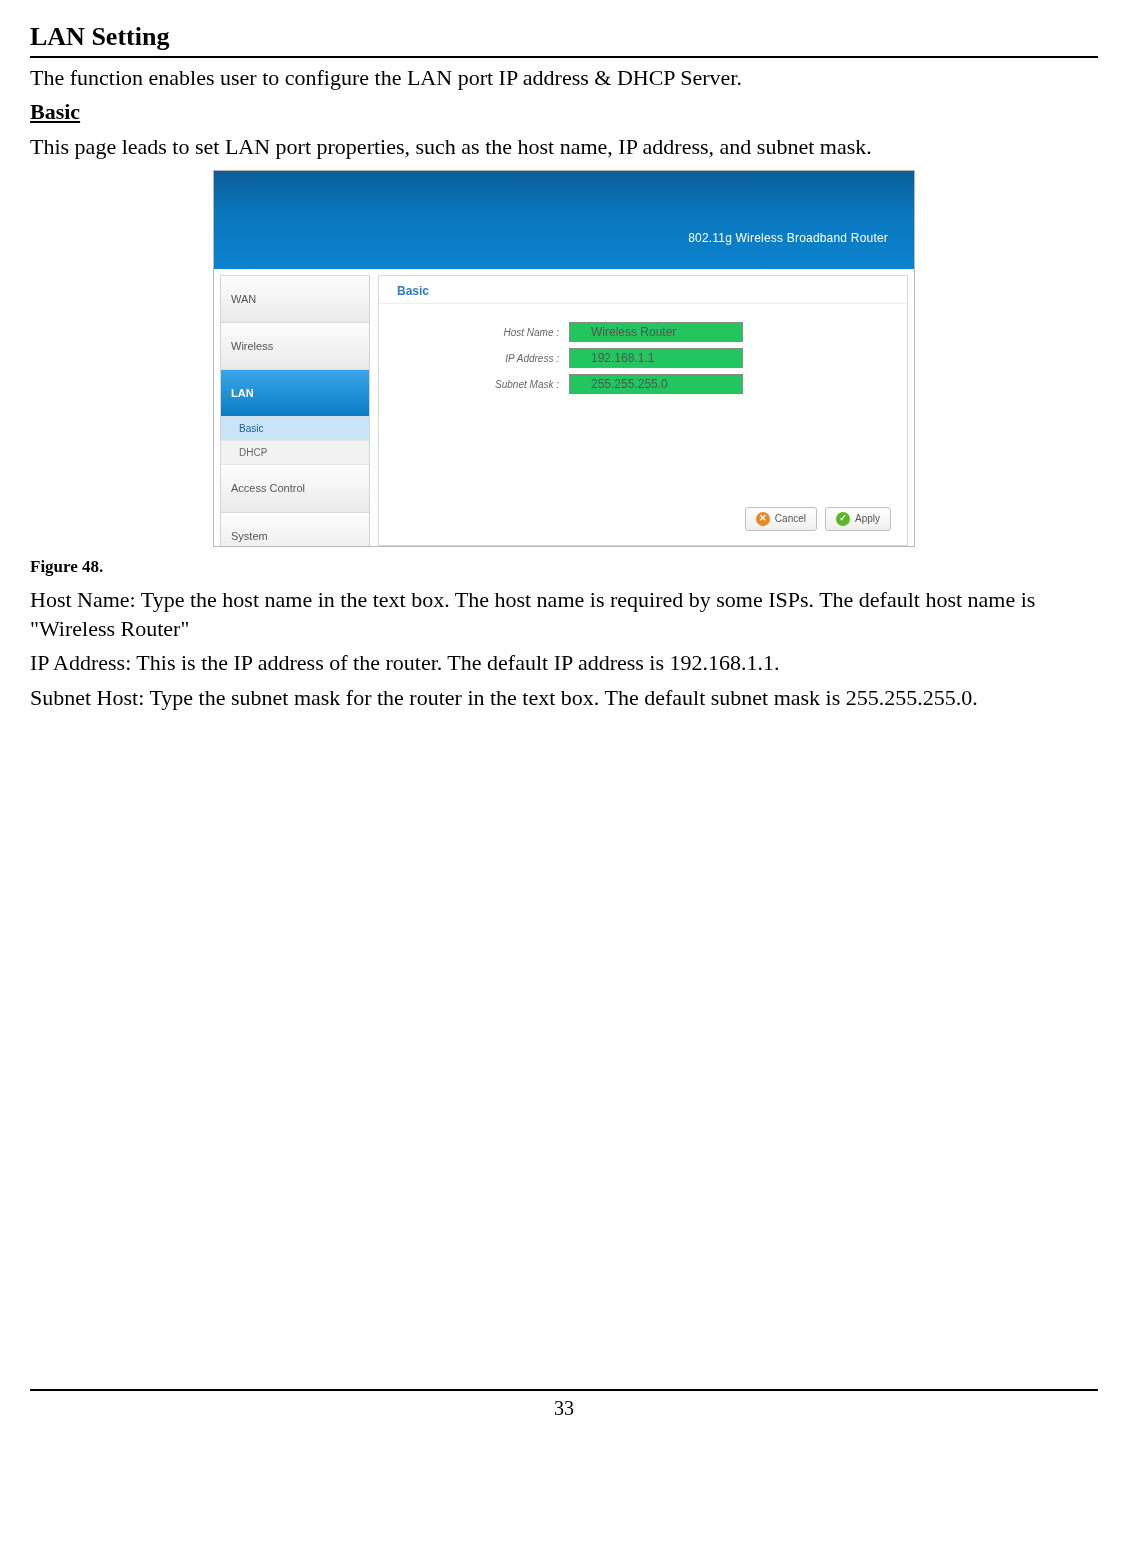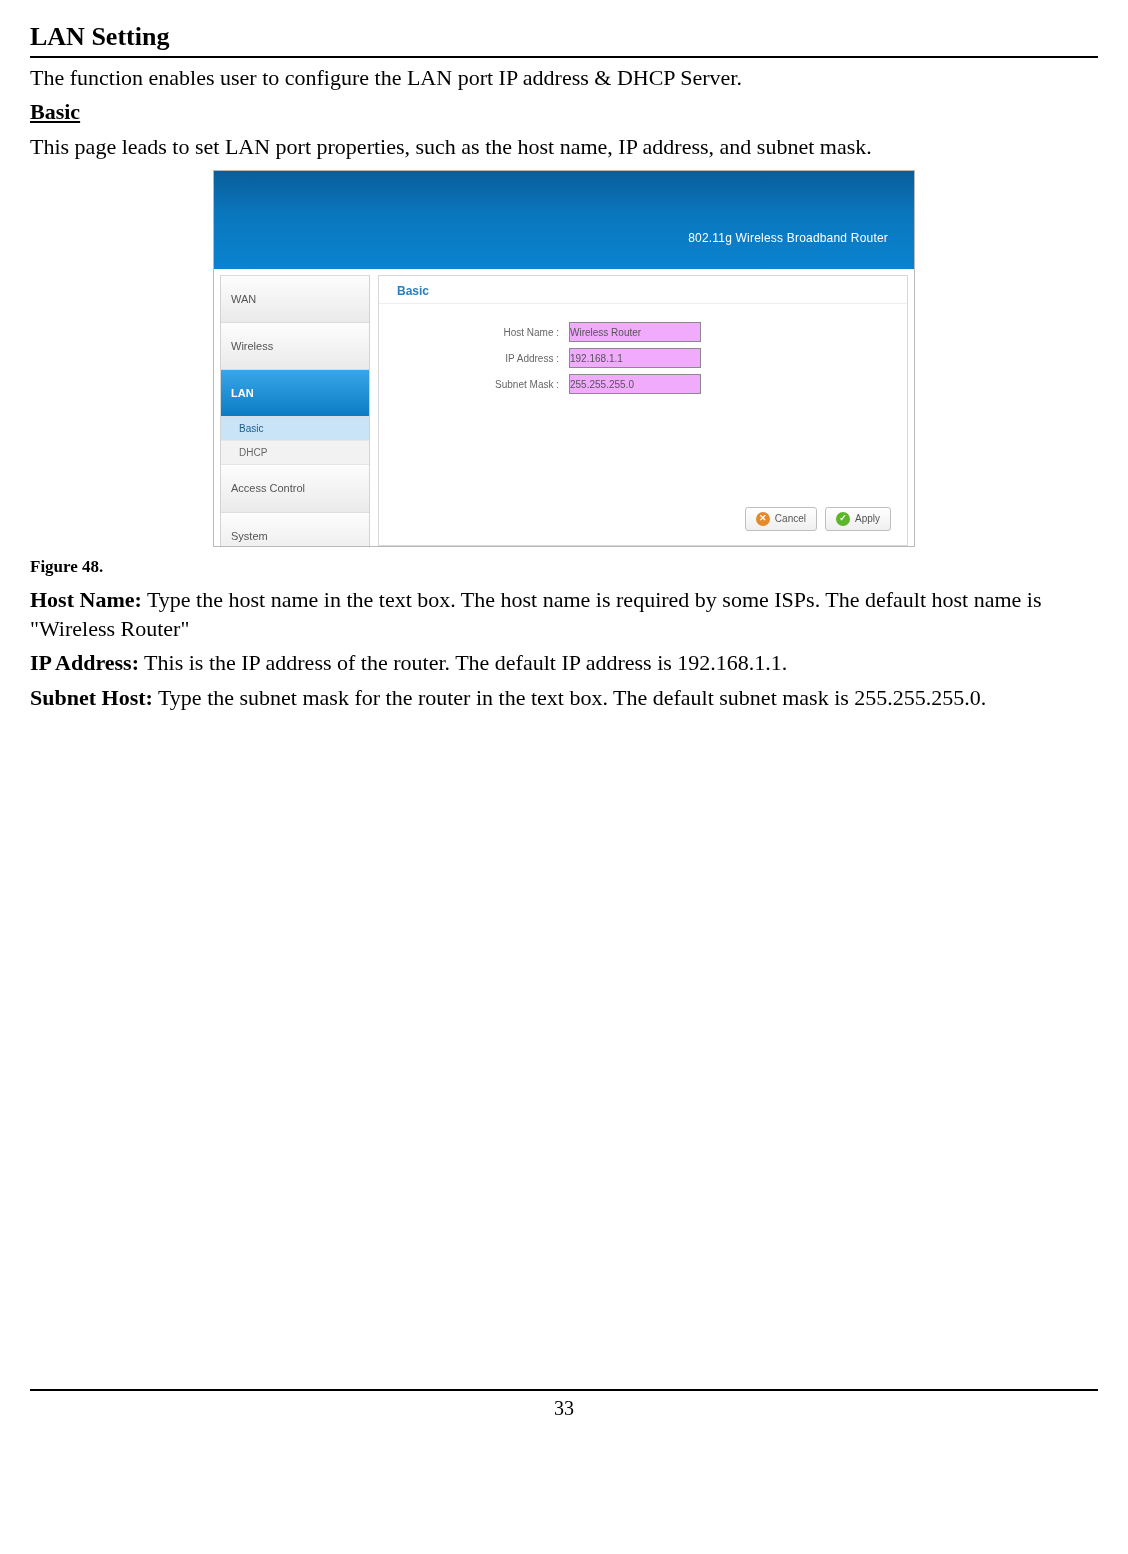--- a/index.html
+++ b/index.html
@@ -30,21 +30,21 @@
     .para {
       margin: 6px 0;
     }
     .section-head {
       font-weight: bold;
       text-decoration: underline;
       margin: 4px 0;
       font-size: 22px;
     }
     .bold {
-      font-weight: bold;
+      font-weight: normal;
       text-align: right;
     }
     .figure-wrap {
       text-align: center;
       margin: 8px 0 2px 0;
     }
     .figure {
       display: inline-block;
       width: 700px;
       height: 375px;
@@ -126,29 +126,30 @@
       display: flex;
       align-items: center;
       margin: 6px 0;
     }
     .form-label {
       width: 180px;
       text-align: right;
       font-size: 10px;
       color: #666;
       padding-right: 10px;
+      font-style: italic;
     }
     .form-input {
-      font-size: 10px;
-      padding: 2px 0;
+      font-size: 12px;
+      padding: 2px 21px;
       border: 1px solid #8a8a8a;
       width: 130px;
       height: 14px;
       color: #555;
-      background: #f0abfc;
+      background: #22c55e;
     }
     .form-area {
       padding-top: 12px;
     }
     .btn-row {
       position: absolute;
       right: 16px;
       bottom: 14px;
       display: flex;
       gap: 8px;

